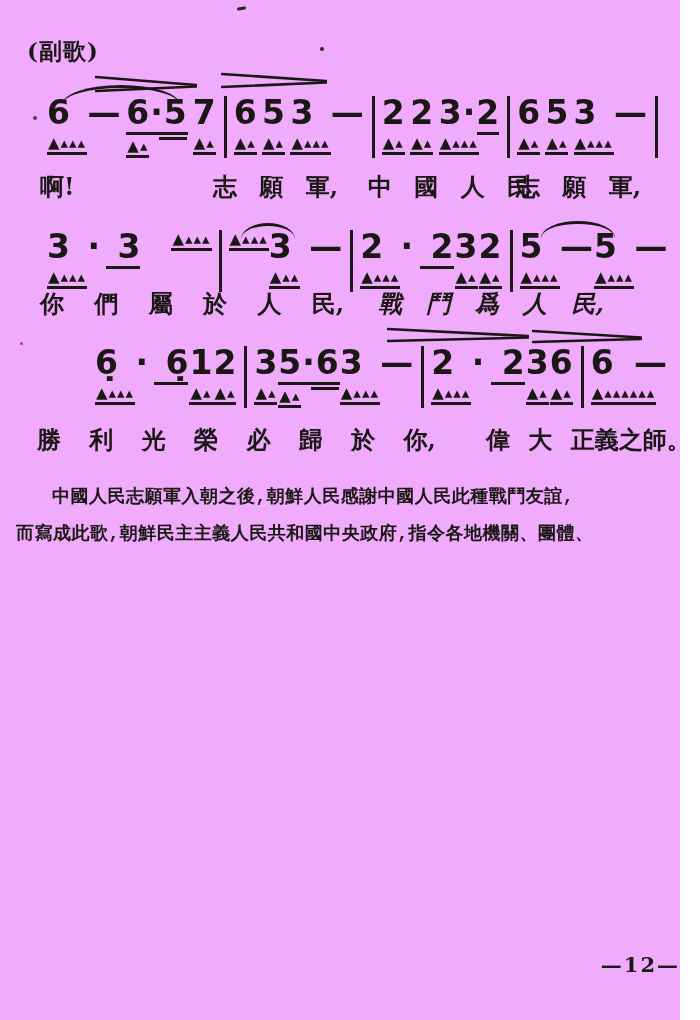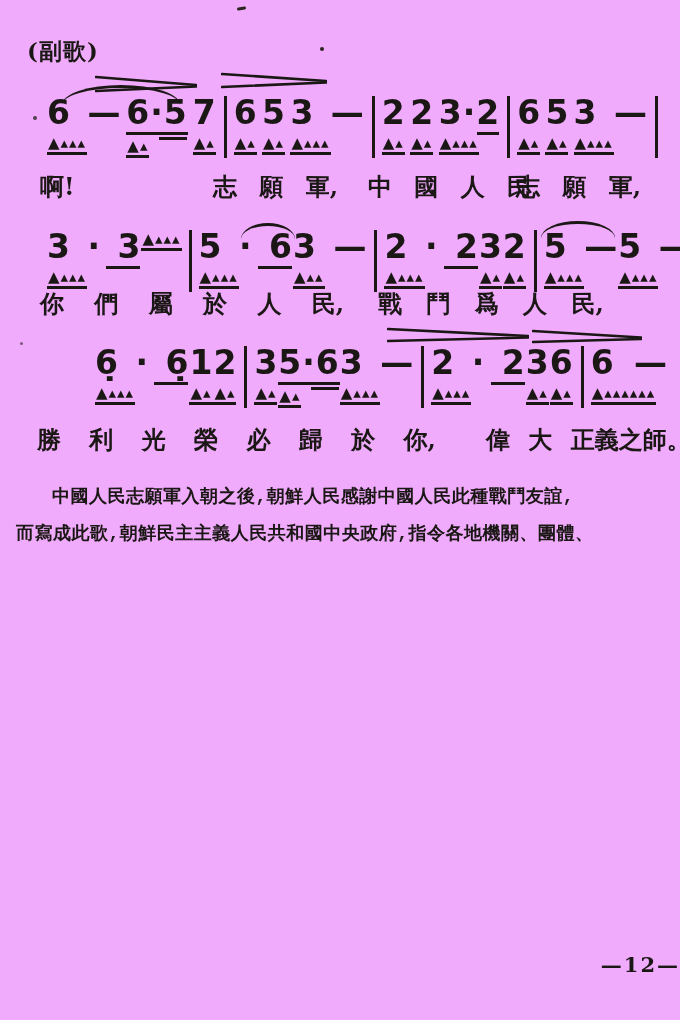--- a/index.html
+++ b/index.html
@@ -177,33 +177,32 @@
 
   <div class="lyric" style="left:40px;top:172px;">啊!</div>
   <div class="lyric" style="left:213px;top:172px;">志 願 軍,</div>
   <div class="lyric" style="left:368px;top:172px;">中 國 人 民</div>
   <div class="lyric" style="left:516px;top:172px;">志 願 軍,</div>
 
   <div class="slur" style="left:241px;top:223px;width:54px;height:13px;"></div>
   <div class="slur" style="left:541px;top:221px;width:74px;height:14px;"></div>
 
   <div class="score-line" style="top:228px;">
-    <div class="measure" style="flex-grow:175;">
+    <div class="measure" style="flex-grow:175;gap:30px;">
       <div class="ng">
         <div class="nt ur">3 · 3</div>
         <div class="tri">▲▴▴▴</div>
       </div>
       <div class="ng">
         <div class="tri">▲▴▴▴</div>
       </div>
     </div>
     <div class="barline"></div>
     <div class="measure" style="flex-grow:157;">
       <div class="ng">
-        <div class="nt ur">5 · 6</div>
         <div class="tri">▲▴▴▴</div>
       </div>
       <div class="ng">
         <div class="nt">3 —</div>
         <div class="tri">▲▴▴</div>
       </div>
     </div>
     <div class="barline"></div>
     <div class="measure" style="flex-grow:138;">
       <div class="ng">
@@ -227,21 +226,21 @@
       </div>
       <div class="ng">
         <div class="nt">5 —</div>
         <div class="tri">▲▴▴▴</div>
       </div>
     </div>
 
   </div>
 
   <div class="lyric" style="left:40px;top:289px;word-spacing:22px;">你 們 屬 於 人 民,</div>
-  <div class="lyric" style="left:378px;top:289px;word-spacing:16px;">戰 鬥 爲 人 民,</div>
+  <div class="lyric" style="left:378px;top:289px;word-spacing:16px;font-style:italic;">戰 鬥 爲 人 民,</div>
 
   <svg class="hairpin" style="left:387px;top:327px;" width="142" height="17">
     <line x1="1" y1="2" x2="141" y2="9" stroke="#1a1714" stroke-width="2.6" stroke-linecap="round"></line>
     <line x1="1" y1="14" x2="141" y2="10.5" stroke="#1a1714" stroke-width="2.6" stroke-linecap="round"></line>
   </svg>
   <svg class="hairpin" style="left:532px;top:329px;" width="110" height="16">
     <line x1="1" y1="2" x2="109" y2="8.5" stroke="#1a1714" stroke-width="2.6" stroke-linecap="round"></line>
     <line x1="1" y1="13" x2="109" y2="10" stroke="#1a1714" stroke-width="2.6" stroke-linecap="round"></line>
   </svg>
 

